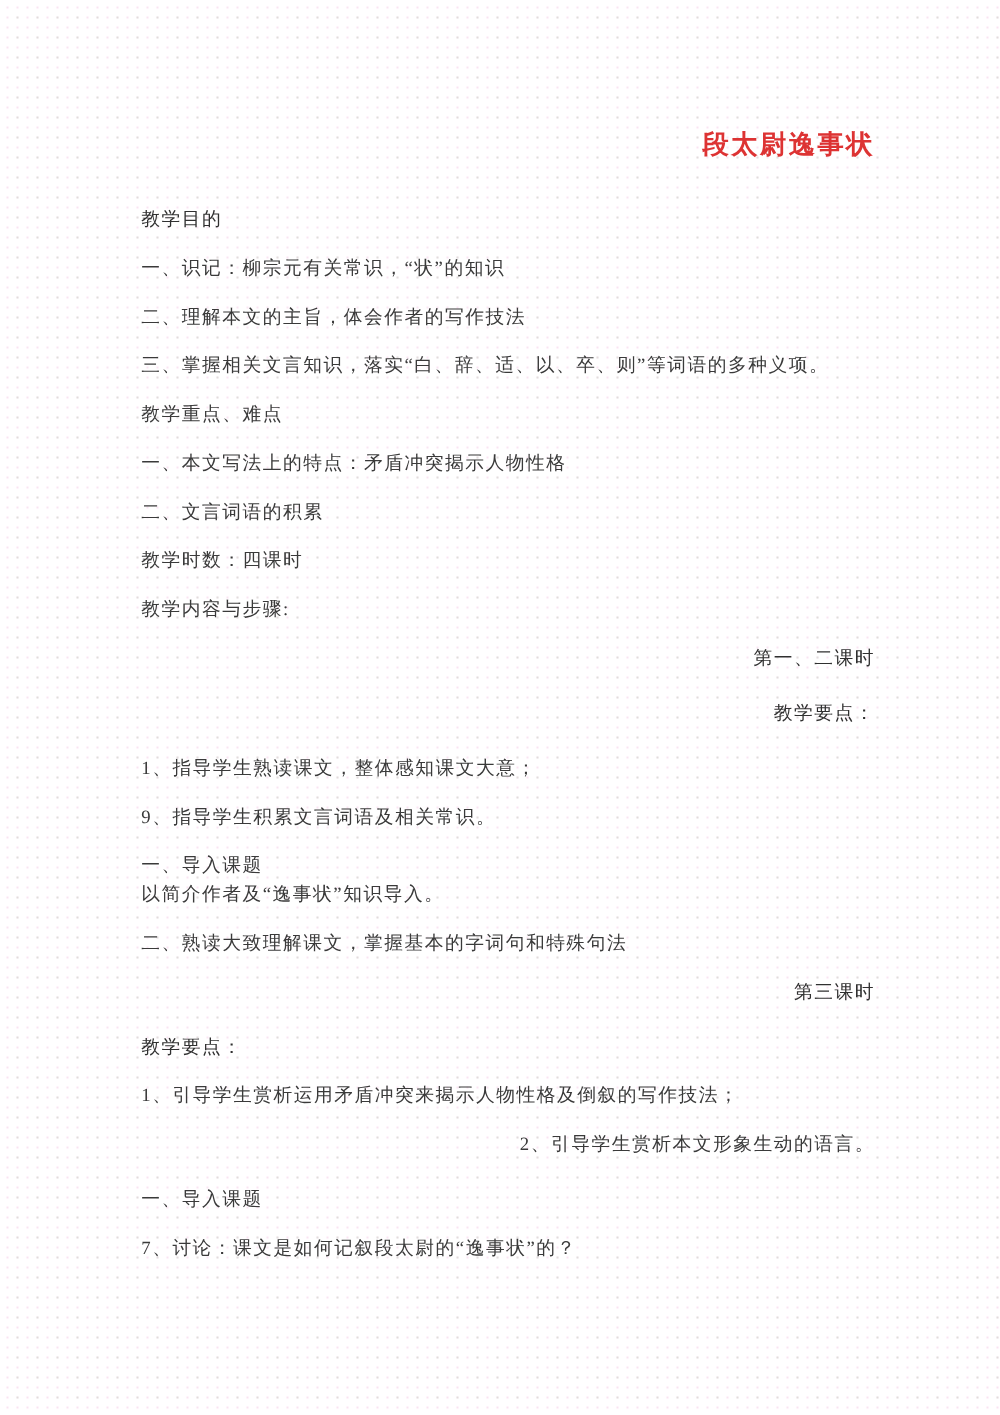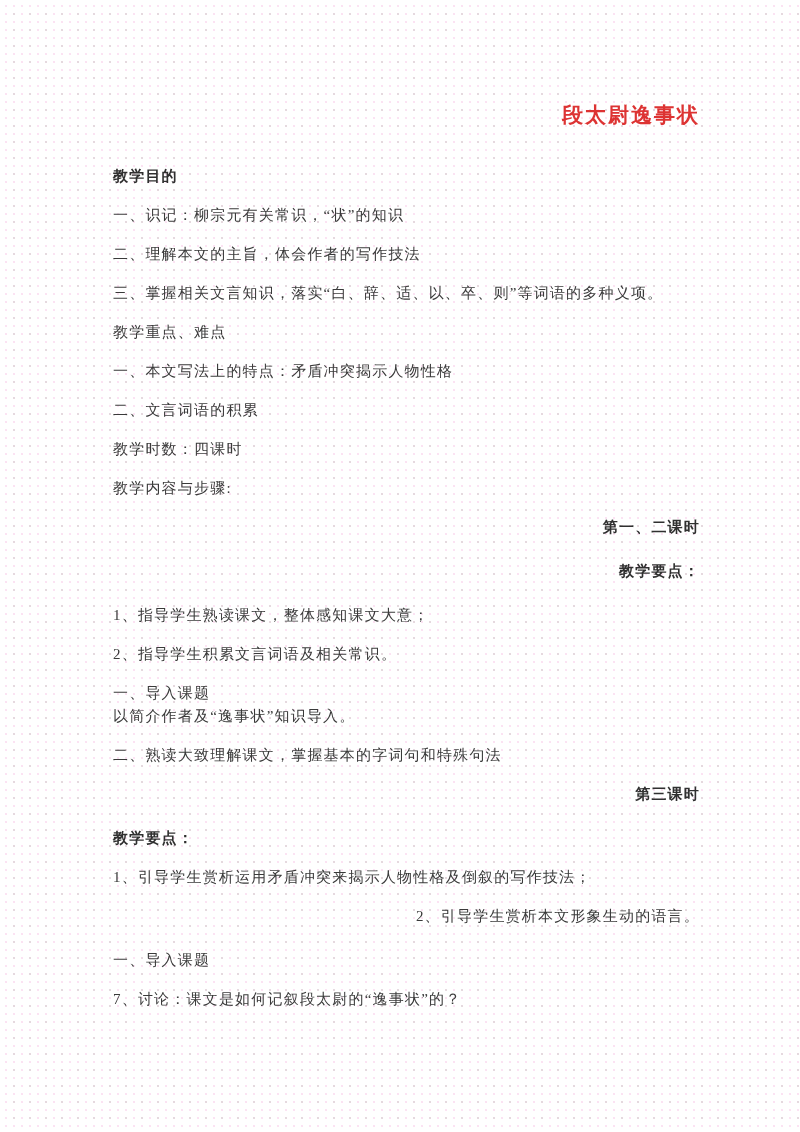--- a/index.html
+++ b/index.html
@@ -54,21 +54,21 @@
     z-index: 2;
   }
   .ln {
     margin: 0 0 16px 0;
     font-size: 15px;
     line-height: 23px;
     color: #3a3a3a;
     letter-spacing: 1.2px;
     white-space: nowrap;
   }
-  .ln.b { font-weight: bold; color: #303030; }
+  .ln.b { font-weight: normal; color: #303030; }
   .ln.mx { margin-bottom: 21px; text-align: right; }   
   .ln.t  { margin-bottom: 0; }      
 </style>
 </head>
 <body>
 
 <div class="page">
 
 
   <h1 class="doc-title">段太尉逸事状</h1>
@@ -79,21 +79,21 @@
     <p class="ln">二、理解本文的主旨，体会作者的写作技法</p>
     <p class="ln">三、掌握相关文言知识，落实“白、辞、适、以、卒、则”等词语的多种义项。</p>
     <p class="ln">教学重点、难点</p>
     <p class="ln">一、本文写法上的特点：矛盾冲突揭示人物性格</p>
     <p class="ln">二、文言词语的积累</p>
     <p class="ln">教学时数：四课时</p>
     <p class="ln">教学内容与步骤:</p>
     <p class="ln b mx">第一、二课时</p>
     <p class="ln b mx">教学要点：</p>
     <p class="ln">1、指导学生熟读课文，整体感知课文大意；</p>
-    <p class="ln">2、指导学生积累文言词语及相关常识。</p>
+    <p class="ln">9、指导学生积累文言词语及相关常识。</p>
     <p class="ln t">一、导入课题</p>
     <p class="ln">以简介作者及“逸事状”知识导入。</p>
     <p class="ln">二、熟读大致理解课文，掌握基本的字词句和特殊句法</p>
     <p class="ln b mx">第三课时</p>
     <p class="ln b">教学要点：</p>
     <p class="ln">1、引导学生赏析运用矛盾冲突来揭示人物性格及倒叙的写作技法；</p>
     <p class="ln mx">2、引导学生赏析本文形象生动的语言。</p>
     <p class="ln">一、导入课题</p>
     <p class="ln">7、讨论：课文是如何记叙段太尉的“逸事状”的？</p>
   </div>

